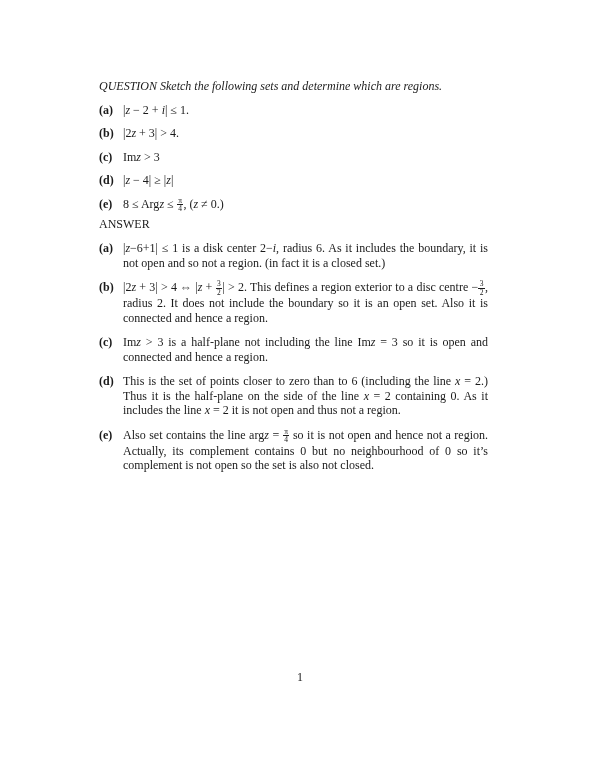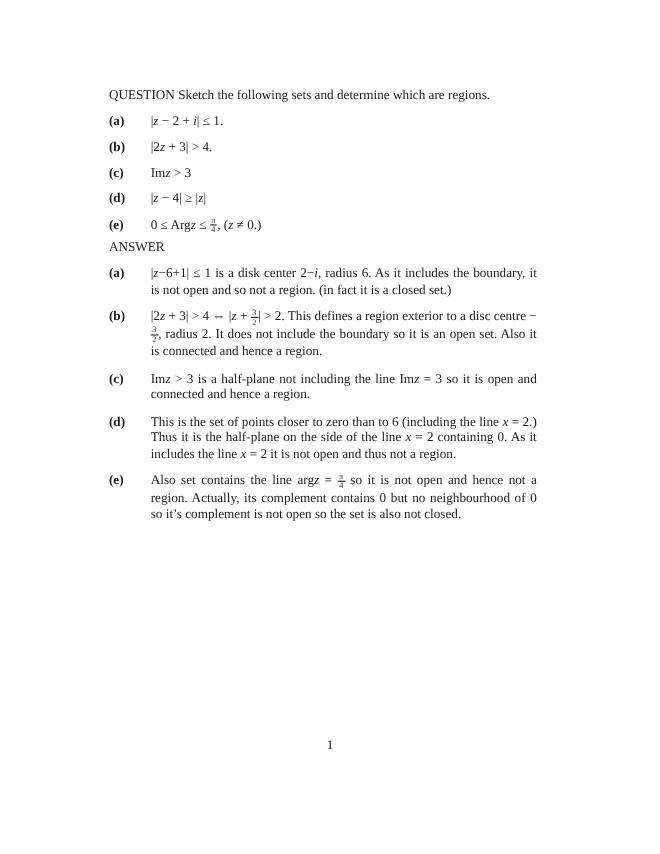--- a/index.html
+++ b/index.html
@@ -7,24 +7,24 @@
     width:600px; height:776px;
     font-family:"Liberation Serif","DejaVu Serif",serif;
     color:#1a1a1a;
     -webkit-font-smoothing:antialiased;
   }
   .sheet { position:relative; width:600px; height:776px; background:#ffffff; overflow:hidden; }
   .content {
     position:absolute; left:99px; top:79px; width:389px;
     font-size:12px; line-height:14.5px;
   }
-  .intro-line { margin:0; }
+  .intro-line { margin:0;font-style:italic; }
   .item { display:flex; margin-top:9px; }
   .item .lbl { font-weight:bold; flex:0 0 24px; width:24px; }
-  .item .body { flex:1;margin-left:14px; }
+  .item .body { flex:1; }
   .a-item { margin-top:10px; }
   .a-item .body { text-align:justify; }
   .answer-heading { margin-top:4px; }
   .mi { font-style:italic; }
   .frac {
     display:inline-block; vertical-align:-0.42em; text-align:center;
     line-height:1; font-size:7.5px;
   }
   .frac .num, .frac .den { display:block; padding:0 1.5px; }
   .frac .den { border-top:0.75px solid #1a1a1a; }
@@ -56,21 +56,21 @@
       <div class="body"><span>Im</span><span class="mi">z</span><span> &gt; 3</span></div>
     </div>
 
     <div class="item">
       <span class="lbl">(d)</span>
       <div class="body"><span>|</span><span class="mi">z</span><span> − 4| ≥ |</span><span class="mi">z</span><span>|</span></div>
     </div>
 
     <div class="item">
       <span class="lbl">(e)</span>
-      <div class="body"><span>0 ≤ Arg</span><span class="mi">z</span><span> ≤ </span><span class="frac"><span class="num">π</span><span class="den">4</span></span><span>, (</span><span class="mi">z</span><span> ≠ 0.)</span></div>
+      <div class="body"><span>8 ≤ Arg</span><span class="mi">z</span><span> ≤ </span><span class="frac"><span class="num">π</span><span class="den">4</span></span><span>, (</span><span class="mi">z</span><span> ≠ 0.)</span></div>
     </div>
 
     <div class="answer-heading">ANSWER</div>
 
     <div class="item a-item">
       <span class="lbl">(a)</span>
       <div class="body"><span>|</span><span class="mi">z</span><span>−6+1| ≤ 1 is a disk center 2−</span><span class="mi">i</span><span>, radius 6. As it includes the boundary, it is not open and so not a region. (in fact it is a closed set.)</span></div>
     </div>
 
     <div class="item a-item">

